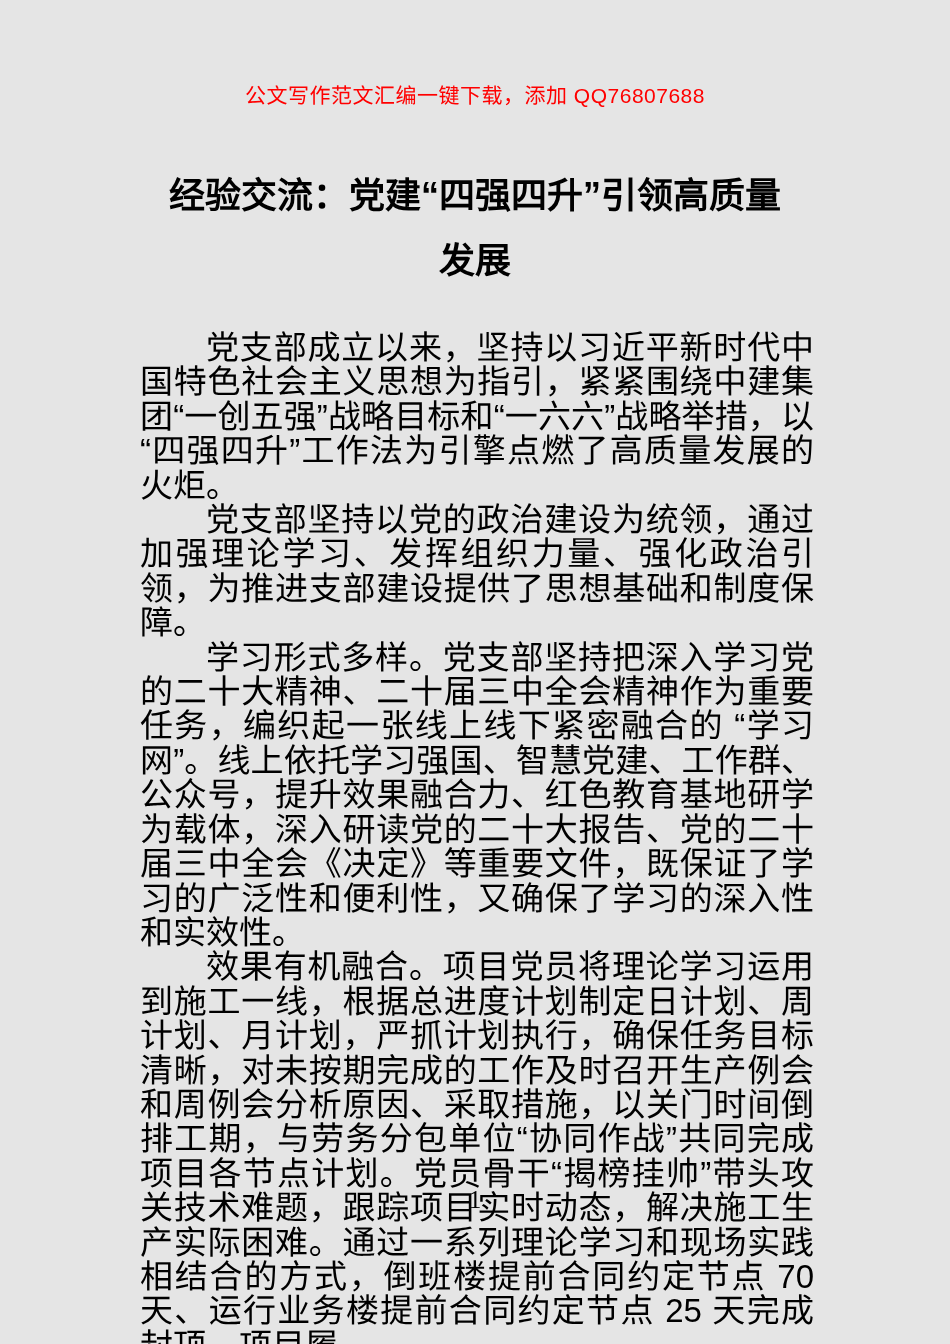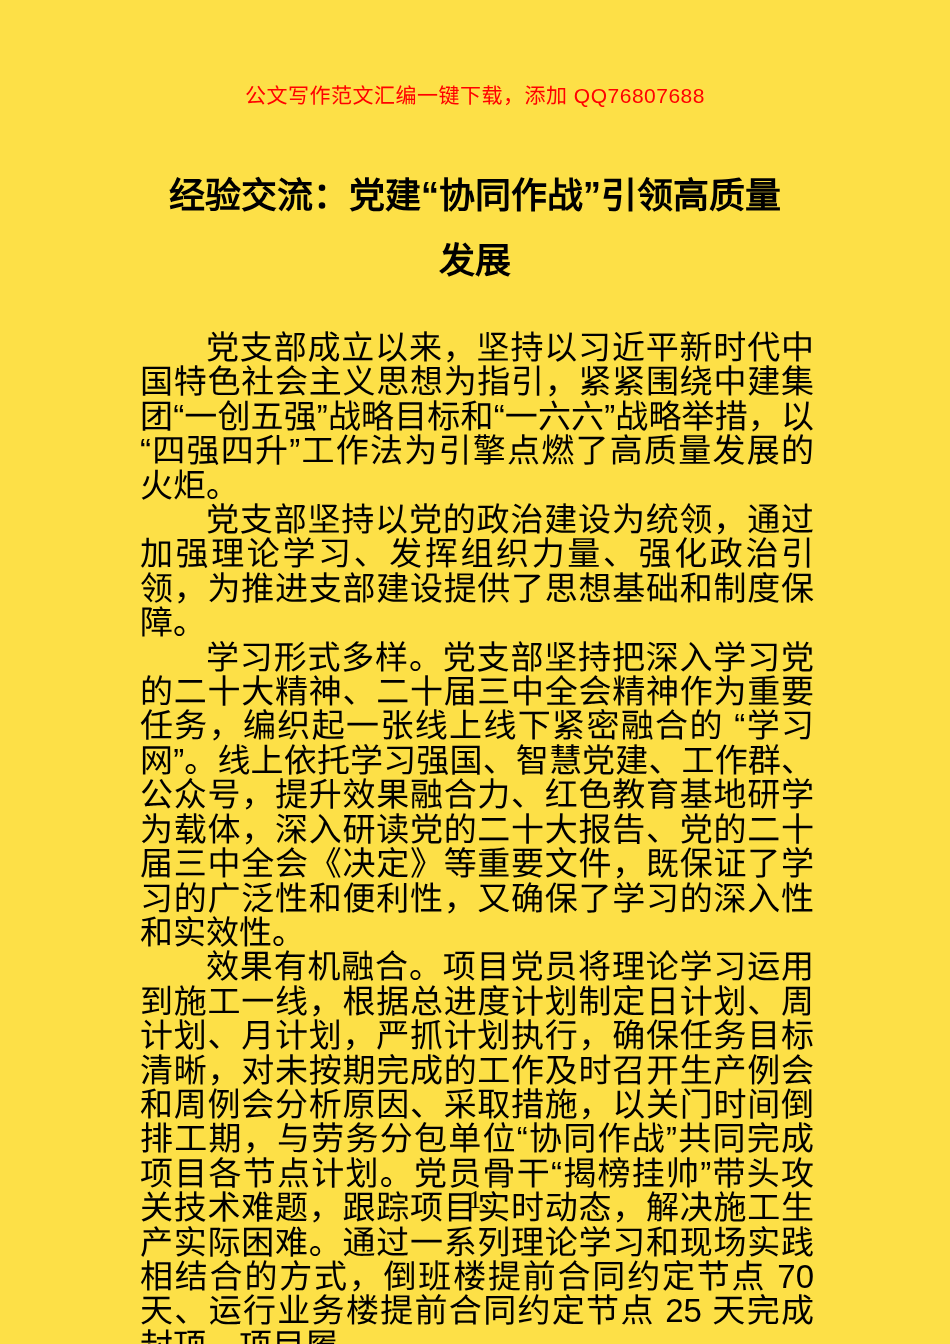--- a/index.html
+++ b/index.html
@@ -2,21 +2,21 @@
 <html lang="zh-CN"><head>
 <meta charset="utf-8">
 <style>
   html, body { margin: 0; padding: 0; }
   body { background: #ffffff; }
 
   .page {
     position: relative;
     width: 950px;
     height: 1344px;
-    background: #fde047;
+    background: #e5e5e5;
     overflow: hidden;
     font-family: "Liberation Sans", sans-serif;
     color: #000000;
   }
 
   .notice {
     position: absolute;
     top: 84px;
     left: 0;
     width: 100%;
@@ -72,21 +72,21 @@
   }
 </style>
 </head>
 <body>
 
 <div class="page">
 
   <div class="notice">公文写作范文汇编一键下载，添加 QQ76807688</div>
 
   <h1 class="doc-title">
-    <span class="title-line">经验交流：党建“协同作战”引领高质量</span>
+    <span class="title-line">经验交流：党建“四强四升”引领高质量</span>
     <span class="title-line">发展</span>
   </h1>
 
   <div class="content">
     <p>党支部成立以来，坚持以习近平新时代中国特色社会主义思想为指引，紧紧围绕中建集团“一创五强”战略目标和“一六六”战略举措，以“四强四升”工作法为引擎点燃了高质量发展的火炬。</p>
     <p>党支部坚持以党的政治建设为统领，通过加强理论学习、发挥组织力量、强化政治引领，为推进支部建设提供了思想基础和制度保障。</p>
     <p>学习形式多样。党支部坚持把深入学习党的二十大精神、二十届三中全会精神作为重要任务，编织起一张线上线下紧密融合的 “学习网”。线上依托学习强国、智慧党建、工作群、公众号，提升效果融合力、红色教育基地研学为载体，深入研读党的二十大报告、党的二十届三中全会《决定》等重要文件，既保证了学习的广泛性和便利性，又确保了学习的深入性和实效性。</p>
     <p>效果有机融合。项目党员将理论学习运用到施工一线，根据总进度计划制定日计划、周计划、月计划，严抓计划执行，确保任务目标清晰，对未按期完成的工作及时召开生产例会和周例会分析原因、采取措施，以关门时间倒排工期，与劳务分包单位“协同作战”共同完成项目各节点计划。党员骨干“揭榜挂帅”带头攻关技术难题，跟踪项目实时动态，解决施工生产实际困难。通过一系列理论学习和现场实践相结合的方式，倒班楼提前合同约定节点 70 天、运行业务楼提前合同约定节点 25 天完成封顶，项目履</p>
   </div>
 

